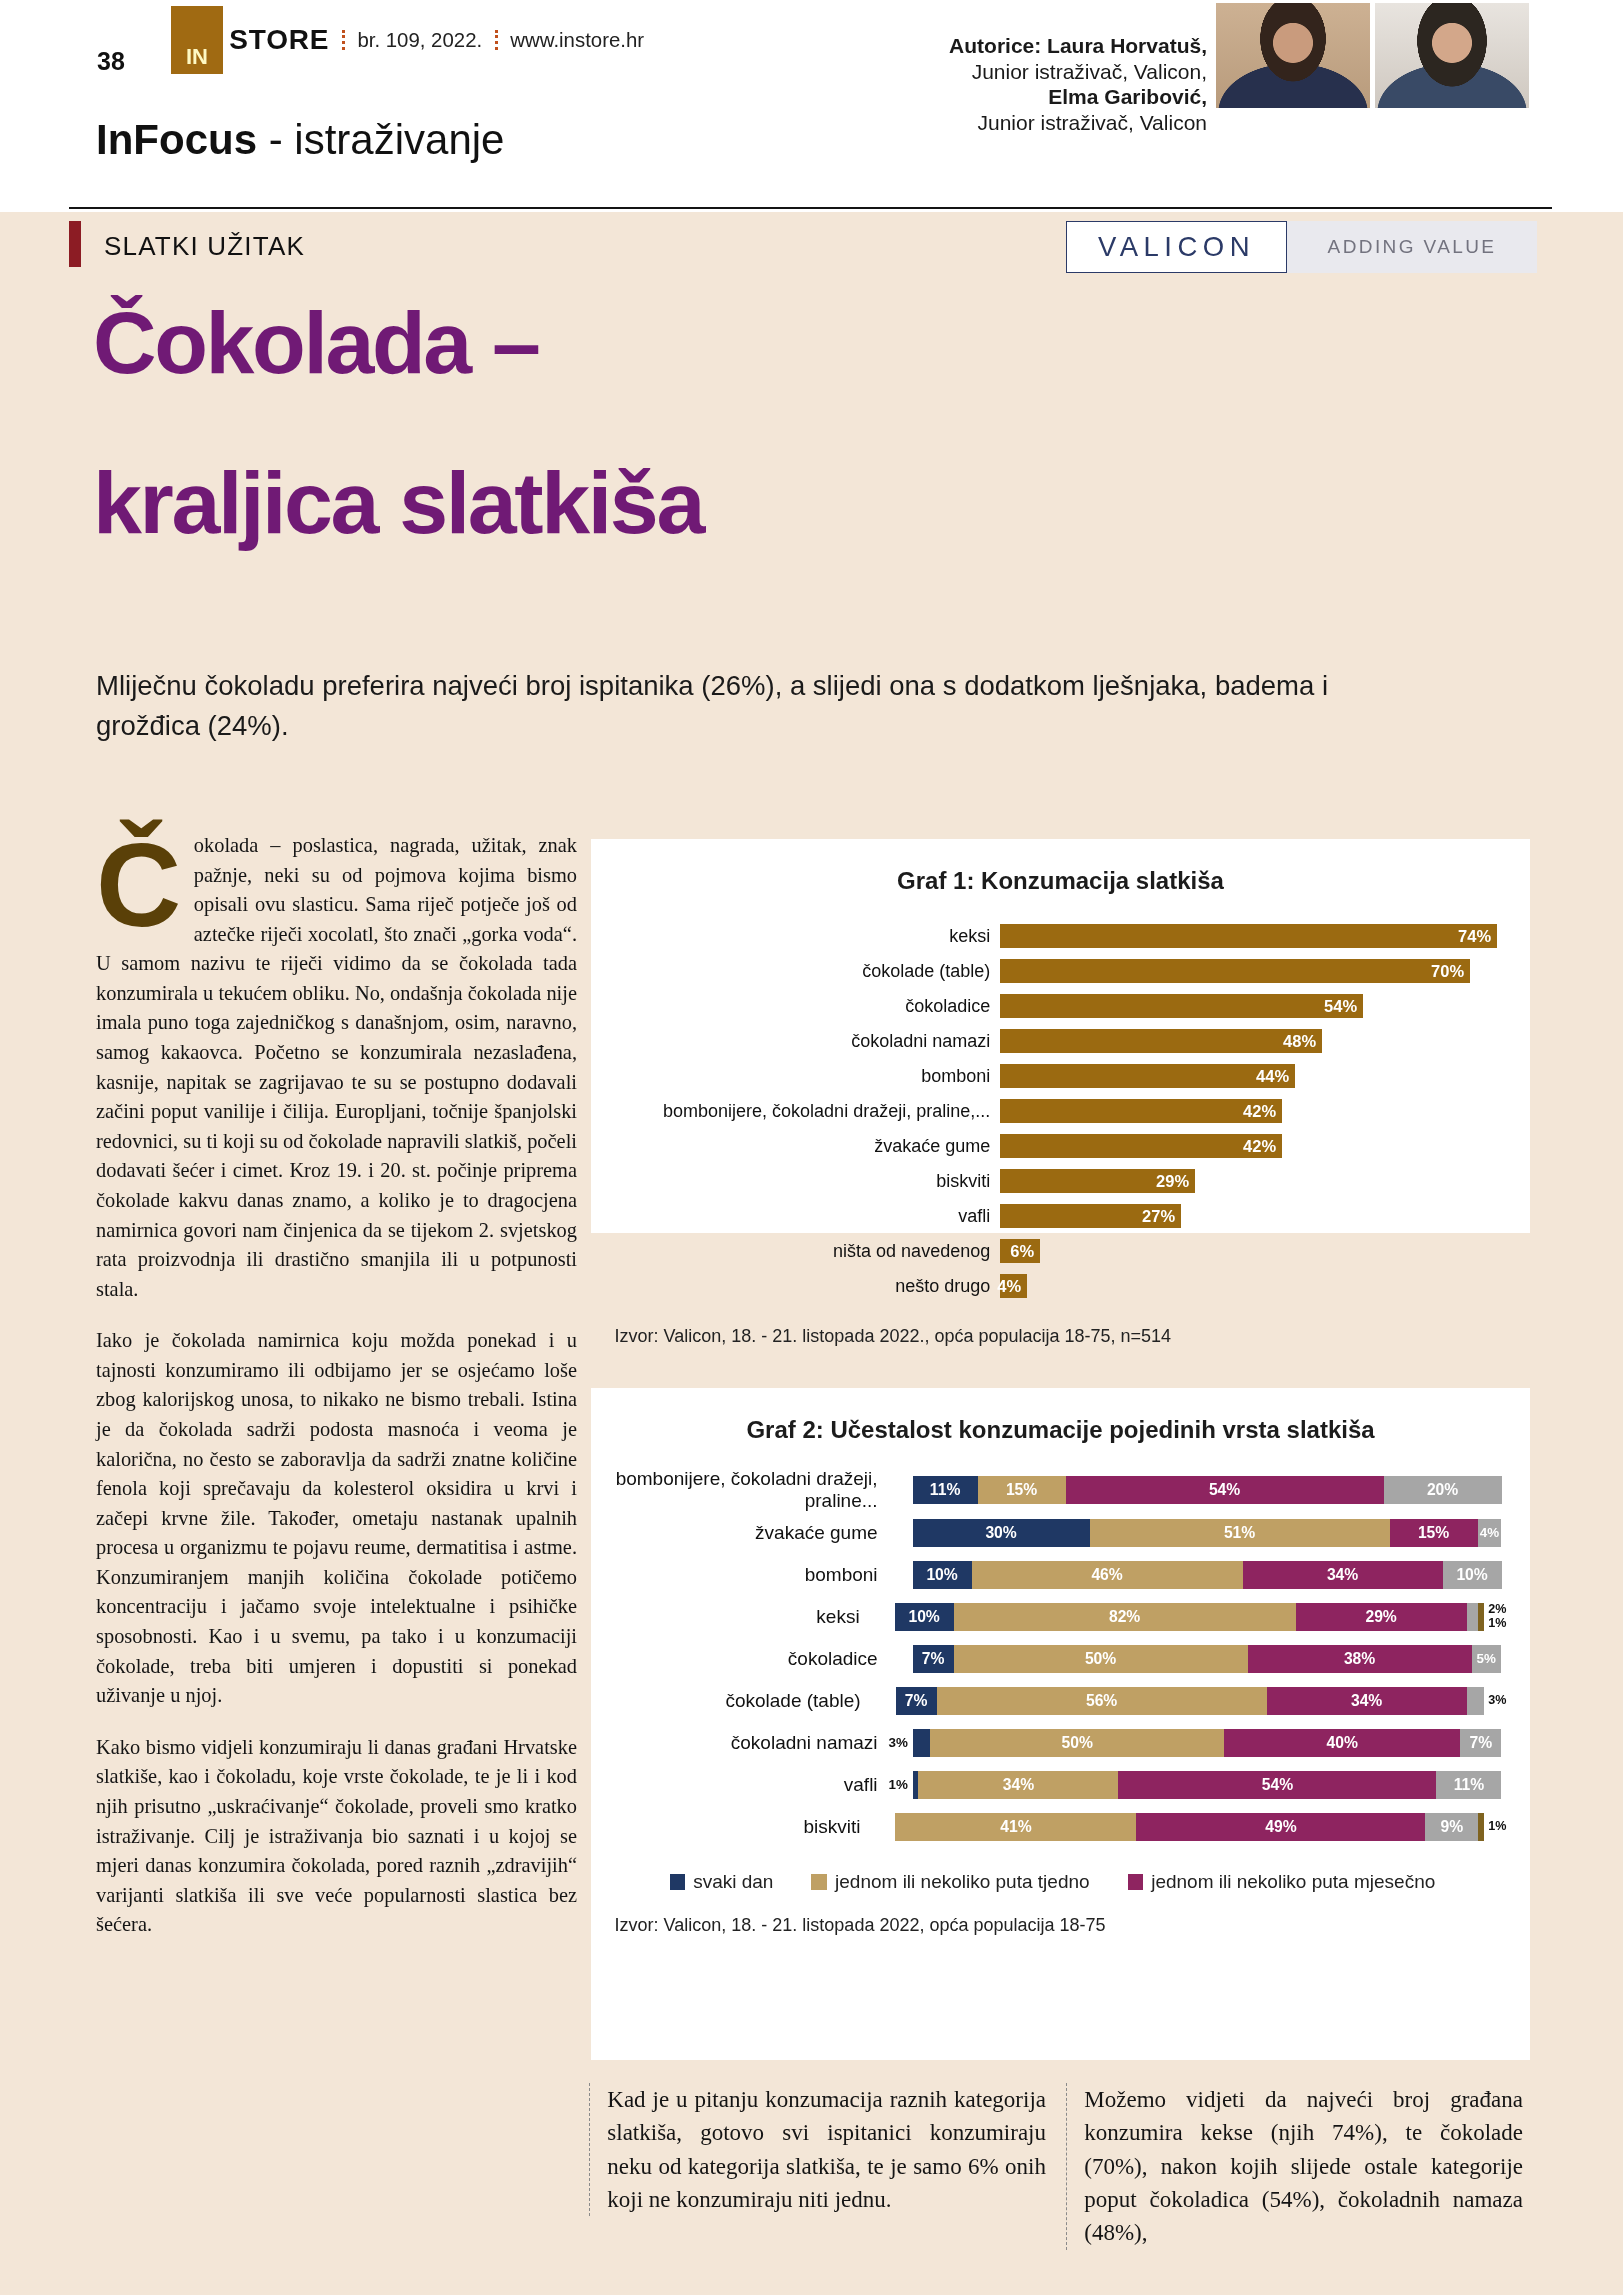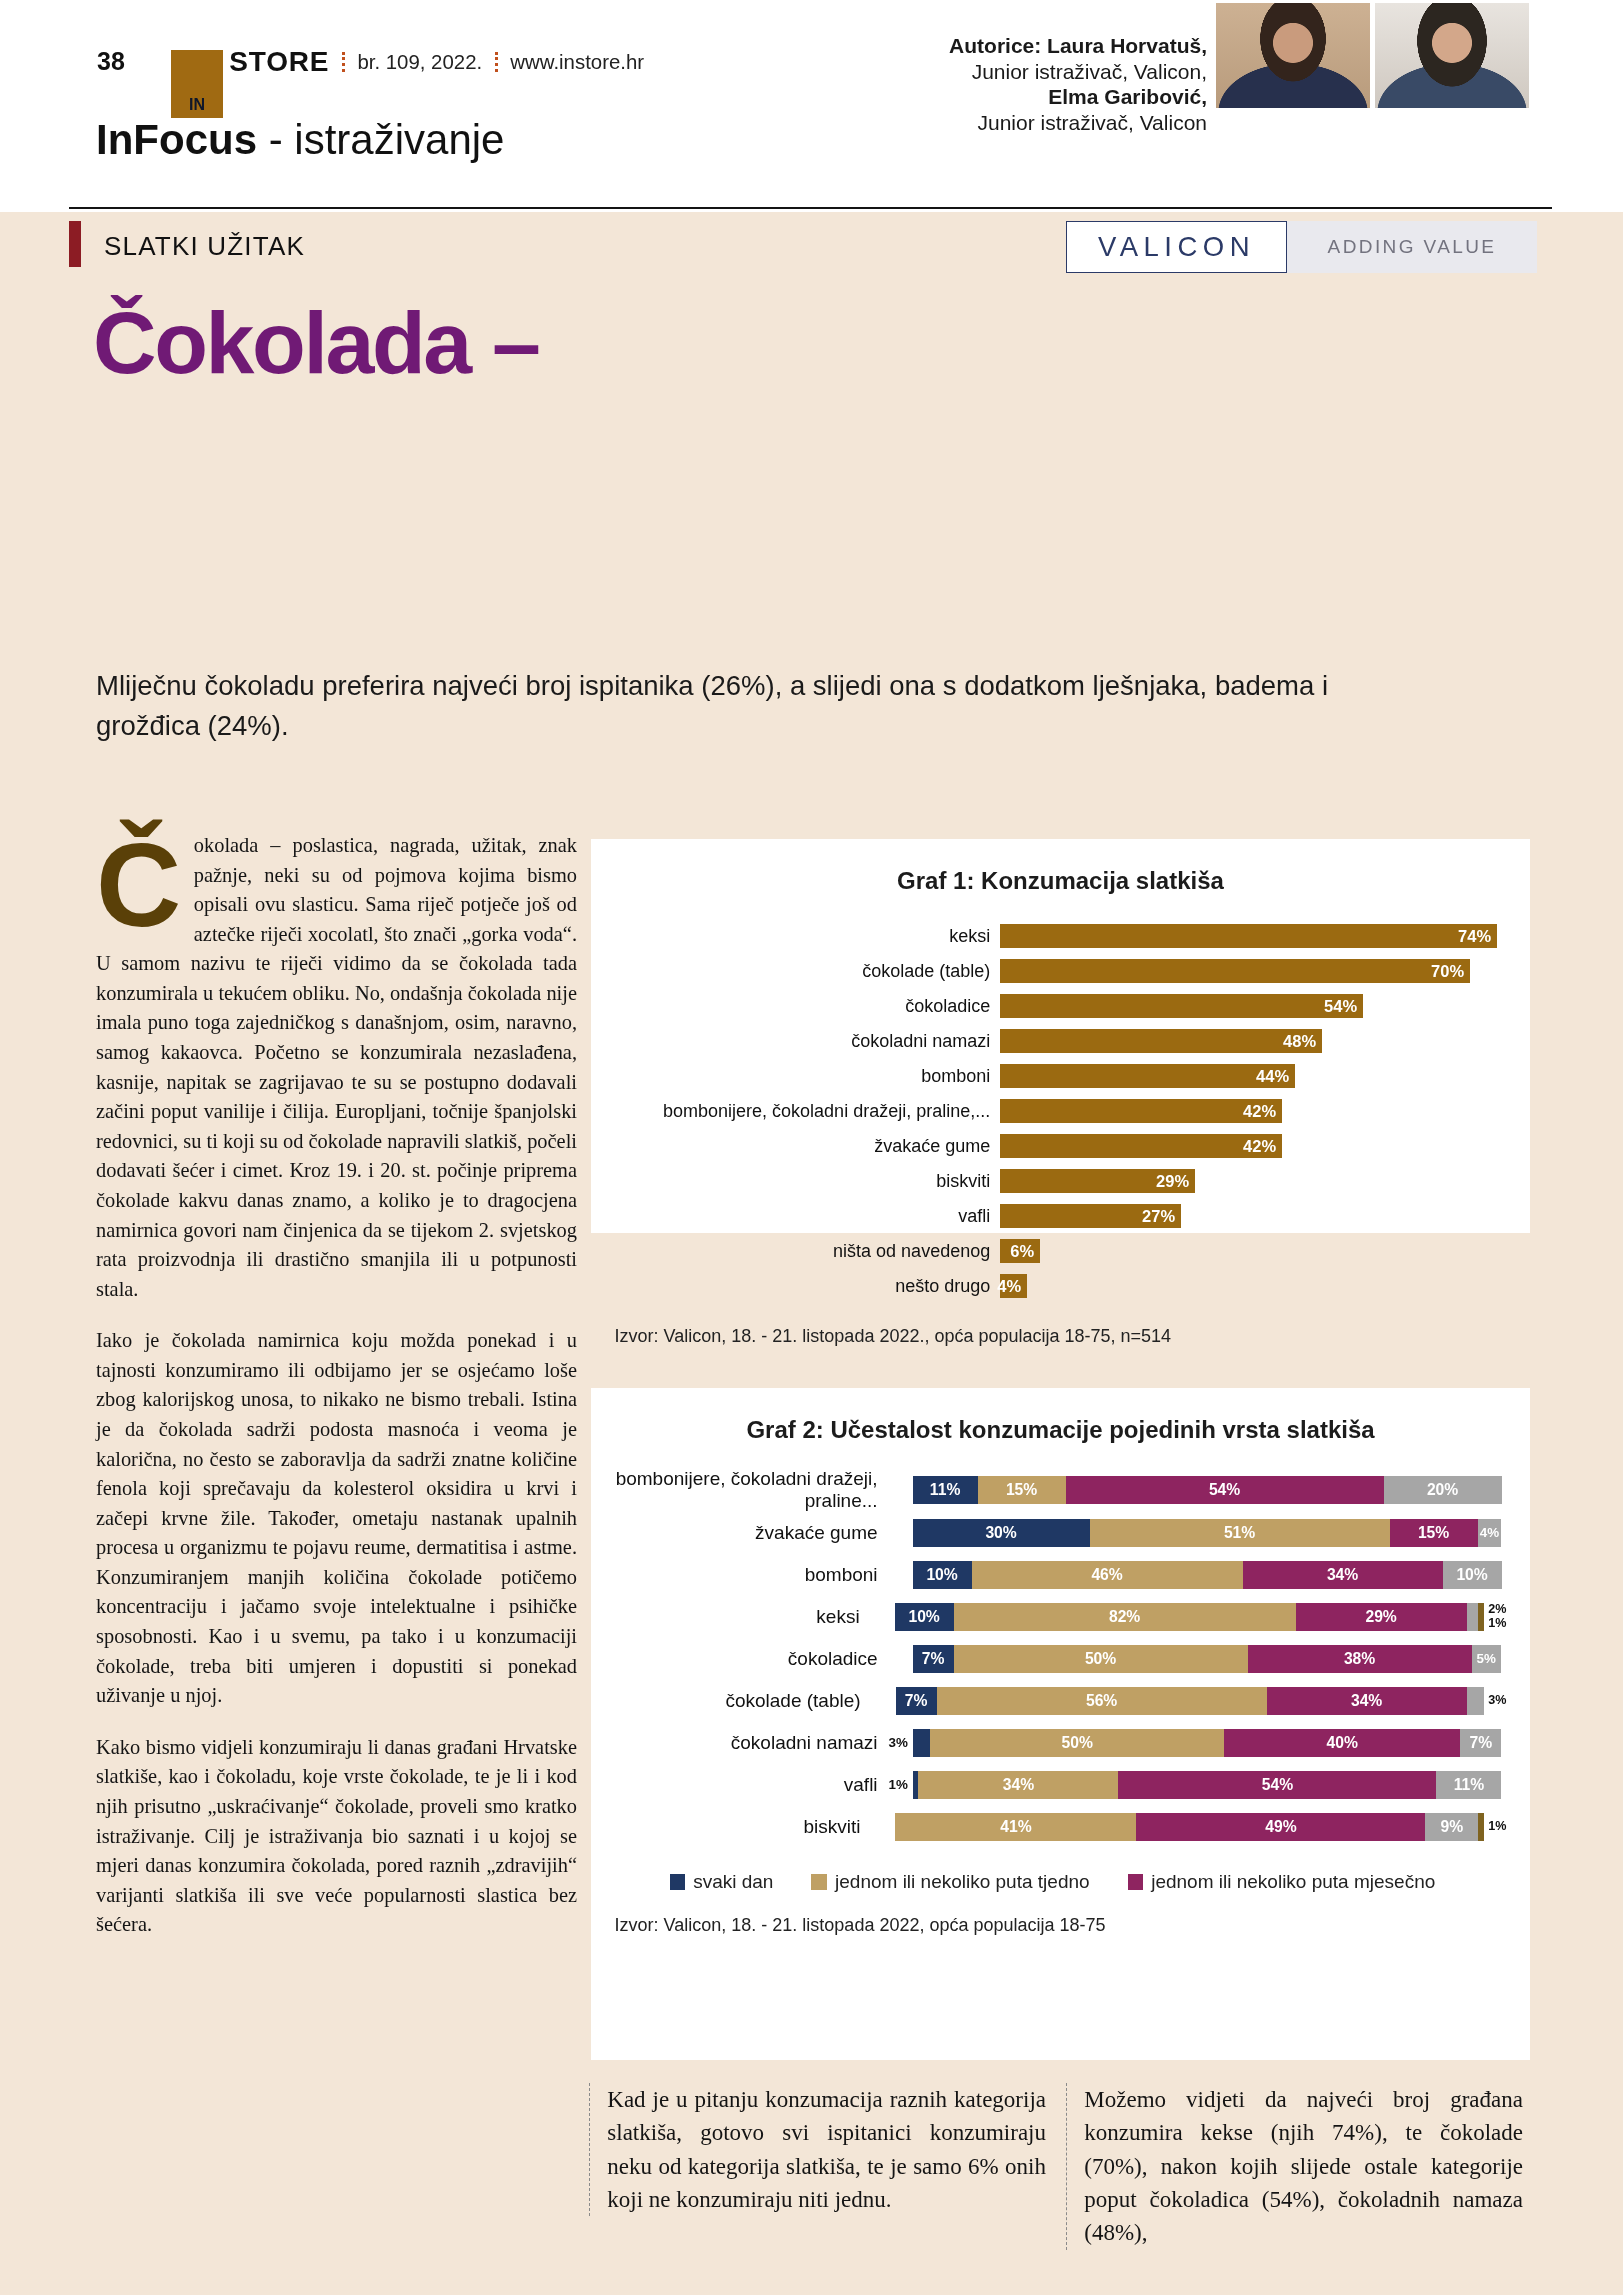--- a/index.html
+++ b/index.html
@@ -10,21 +10,21 @@
     background: #ffffff;
     font-family: "Liberation Sans", sans-serif;
     color: #111;
     overflow: hidden;
   }
   .bg-beige { position:absolute; left:0; right:0; top:212px; bottom:0; background:#f3e6d7; }
 
   
   .pagenum { position:absolute; left:97px; top:47px; font-size:25px; font-weight:bold; }
   .brand { position:absolute; left:171px; top:6.3px; display:flex; align-items:center; }
-  .brand-box { width:52px; height:68px; background:#a06a12; color:#0f172a; display:flex; align-items:flex-end; justify-content:center; font-weight:bold; font-size:16px; padding-bottom:4.7px;margin-top:44px; }
+  .brand-box { width:52px; height:68px; background:#a06a12; color:#fef9c3; display:flex; align-items:flex-end; justify-content:center; font-weight:bold; font-size:22px; padding-bottom:4.7px; }
   .brand-name { font-size:28px; font-weight:bold; letter-spacing:0.8px; margin-left:6.3px; }
   .dotsep { height:20.4px; border-left:3.1px dotted #c0501d; margin:0 12.6px; }
   .issue { font-size:20.4px; color:#222; }
   .site { font-size:20.4px; color:#222; text-decoration:none; }
   .section-title { position:absolute; left:96px; top:116px; font-size:42px; }
   .section-title strong { font-weight:bold; }
   .section-title span { font-weight:normal; }
   .authors { position:absolute; right:416px; top:33px; text-align:right; font-size:21px; line-height:1.22; color:#1a1a1a; }
   .authors .b { font-weight:bold; }
   .photos { position:absolute; right:94px; top:3.1px; display:flex; gap:4.7px; }
@@ -126,21 +126,21 @@
 
 <div class="rule"></div>
 
 <div class="tick"></div>
 <div class="kicker">SLATKI UŽITAK</div>
 <div class="valicon">
   <div class="vbox">VALICON</div>
   <div class="vtag">ADDING VALUE</div>
 </div>
 
-<h1 class="headline"><span>Čokolada –</span><br></h1>
+<h1 class="headline"><span>Čokolada –</span><br><span>kraljica slatkiša</span></h1>
 <p class="lead">Mliječnu čokoladu preferira najveći broj ispitanika (26%), a slijedi ona s dodatkom lješnjaka, badema i grožđica (24%).</p>
 
 <div class="leftcol">
   <p><span class="dropcap">Č</span><span>okolada – poslastica, nagrada, užitak, znak pažnje, neki su od pojmova kojima bismo opisali ovu slasticu. Sama riječ potječe još od aztečke riječi xocolatl, što znači „gorka voda“. U samom nazivu te riječi vidimo da se čokolada tada konzumirala u tekućem obliku. No, ondašnja čokolada nije imala puno toga zajedničkog s današnjom, osim, naravno, samog kakaovca. Početno se konzumirala nezaslađena, kasnije, napitak se zagrijavao te su se postupno dodavali začini poput vanilije i čilija. Europljani, točnije španjolski redovnici, su ti koji su od čokolade napravili slatkiš, počeli dodavati šećer i cimet. Kroz 19. i 20. st. počinje priprema čokolade kakvu danas znamo, a koliko je to dragocjena namirnica govori nam činjenica da se tijekom 2. svjetskog rata proizvodnja ili drastično smanjila ili u potpunosti stala.</span></p>
   <p>Iako je čokolada namirnica koju možda ponekad i u tajnosti konzumiramo ili odbijamo jer se osjećamo loše zbog kalorijskog unosa, to nikako ne bismo trebali. Istina je da čokolada sadrži podosta masnoća i veoma je kalorična, no često se zaboravlja da sadrži znatne količine fenola koji sprečavaju da kolesterol oksidira u krvi i začepi krvne žile. Također, ometaju nastanak upalnih procesa u organizmu te pojavu reume, dermatitisa i astme. Konzumiranjem manjih količina čokolade potičemo koncentraciju i jačamo svoje intelektualne i psihičke sposobnosti. Kao i u svemu, pa tako i u konzumaciji čokolade, treba biti umjeren i dopustiti si ponekad uživanje u njoj.</p>
   <p>Kako bismo vidjeli konzumiraju li danas građani Hrvatske slatkiše, kao i čokoladu, koje vrste čokolade, te je li i kod njih prisutno „uskraćivanje“ čokolade, proveli smo kratko istraživanje. Cilj je istraživanja bio saznati i u kojoj se mjeri danas konzumira čokolada, pored raznih „zdravijih“ varijanti slatkiša ili sve veće popularnosti slastica bez šećera.</p>
 </div>
 
 <section class="graf graf1">
   <h2>Graf 1: Konzumacija slatkiša</h2>

